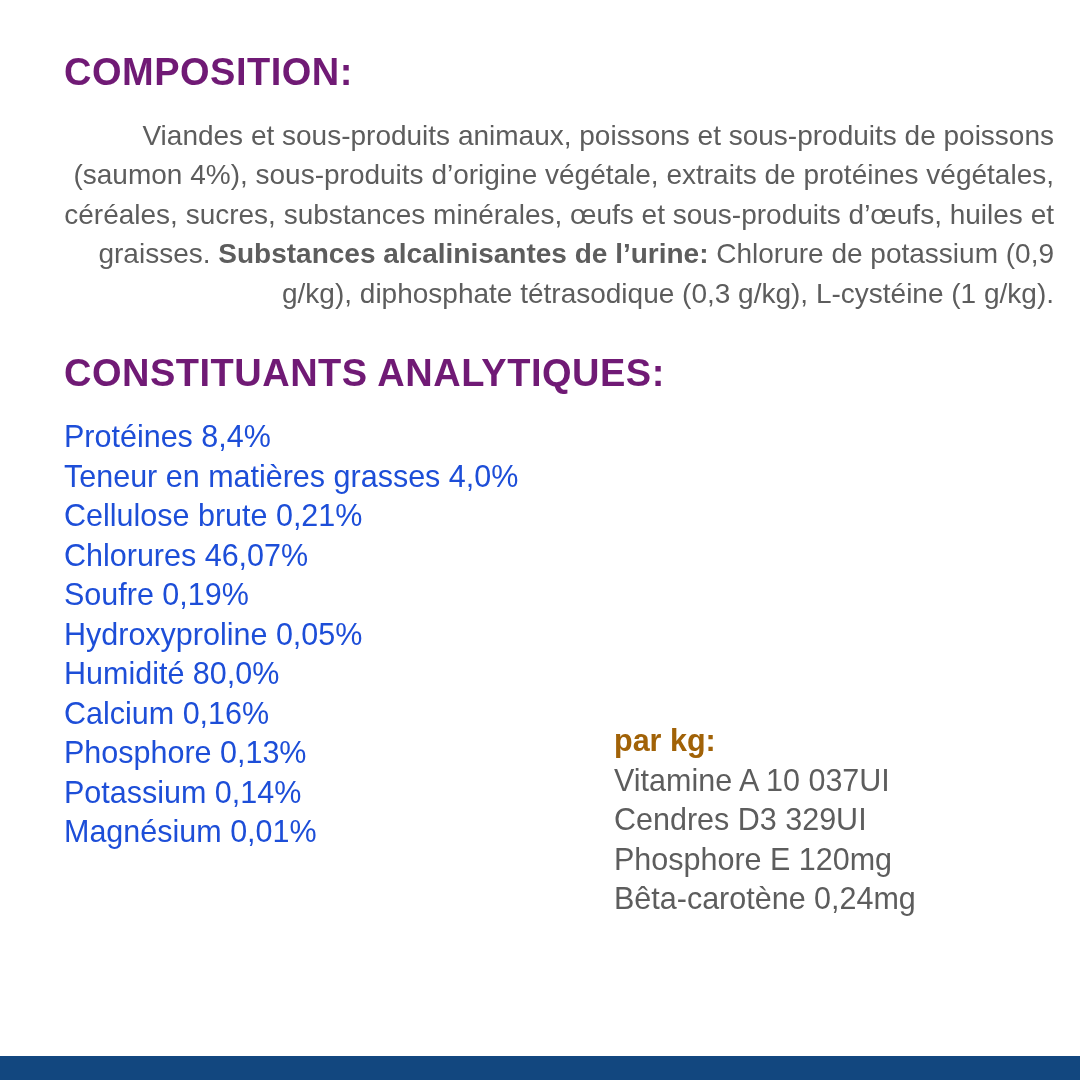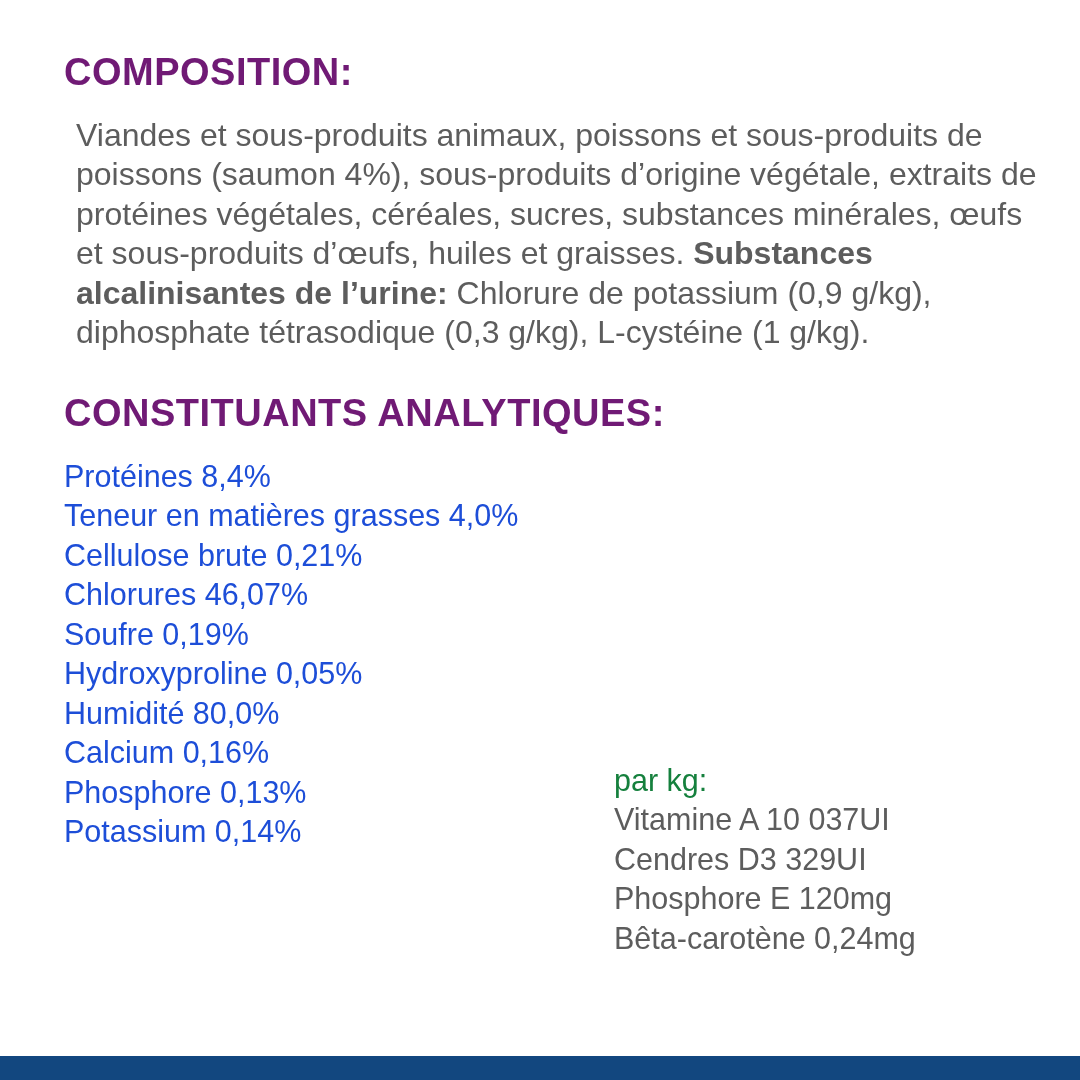--- a/index.html
+++ b/index.html
@@ -28,25 +28,26 @@
   }
   h2.section-title {
     font-size: 38px;
     font-weight: bold;
     color: #701a75;
     letter-spacing: 0.5px;
     margin: 0 0 22px 0;
     line-height: 1.1;
   }
   .composition-body {
-    font-size: 32px;
+    font-size: 28px;
     line-height: 39.5px;
     color: #5d5d5d;
-    margin: 12px;
+    margin: 0;
     max-width: 990px;
+    text-align: right;
   }
   .composition-body b {
     font-weight: bold;
     color: #5d5d5d;
   }
   .analytics-wrap {
     margin-top: 40px;
   }
   .analytics-columns {
     position: relative;
@@ -66,22 +67,22 @@
   }
   .vitamin-block {
     position: absolute;
     left: 550px;
     top: 304px;
     font-size: 30.5px;
     line-height: 39.5px;
     color: #5d5d5d;
   }
   .vitamin-block .vit-head {
-    font-weight: normal;
-    color: #15803d;
+    font-weight: bold;
+    color: #a16207;
   }
   .vitamin-list {
     list-style: none;
     margin: 0;
     padding: 0;
   }
   .vitamin-list li {
     white-space: nowrap;
   }
   .footer-bar {
@@ -112,20 +113,21 @@
           <li>Protéines 8,4%</li>
           <li>Teneur en matières grasses 4,0%</li>
           <li>Cellulose brute 0,21%</li>
           <li>Chlorures 46,07%</li>
           <li>Soufre 0,19%</li>
           <li>Hydroxyproline 0,05%</li>
           <li>Humidité 80,0%</li>
           <li>Calcium 0,16%</li>
           <li>Phosphore 0,13%</li>
           <li>Potassium 0,14%</li>
+          <li>Magnésium 0,01%</li>
         </ul>
 
         <div class="vitamin-block">
           <div class="vit-head">par kg:</div>
           <ul class="vitamin-list">
             <li>Vitamine A 10 037UI</li>
             <li>Cendres D3 329UI</li>
             <li>Phosphore E 120mg</li>
             <li>Bêta-carotène 0,24mg</li>
           </ul>

